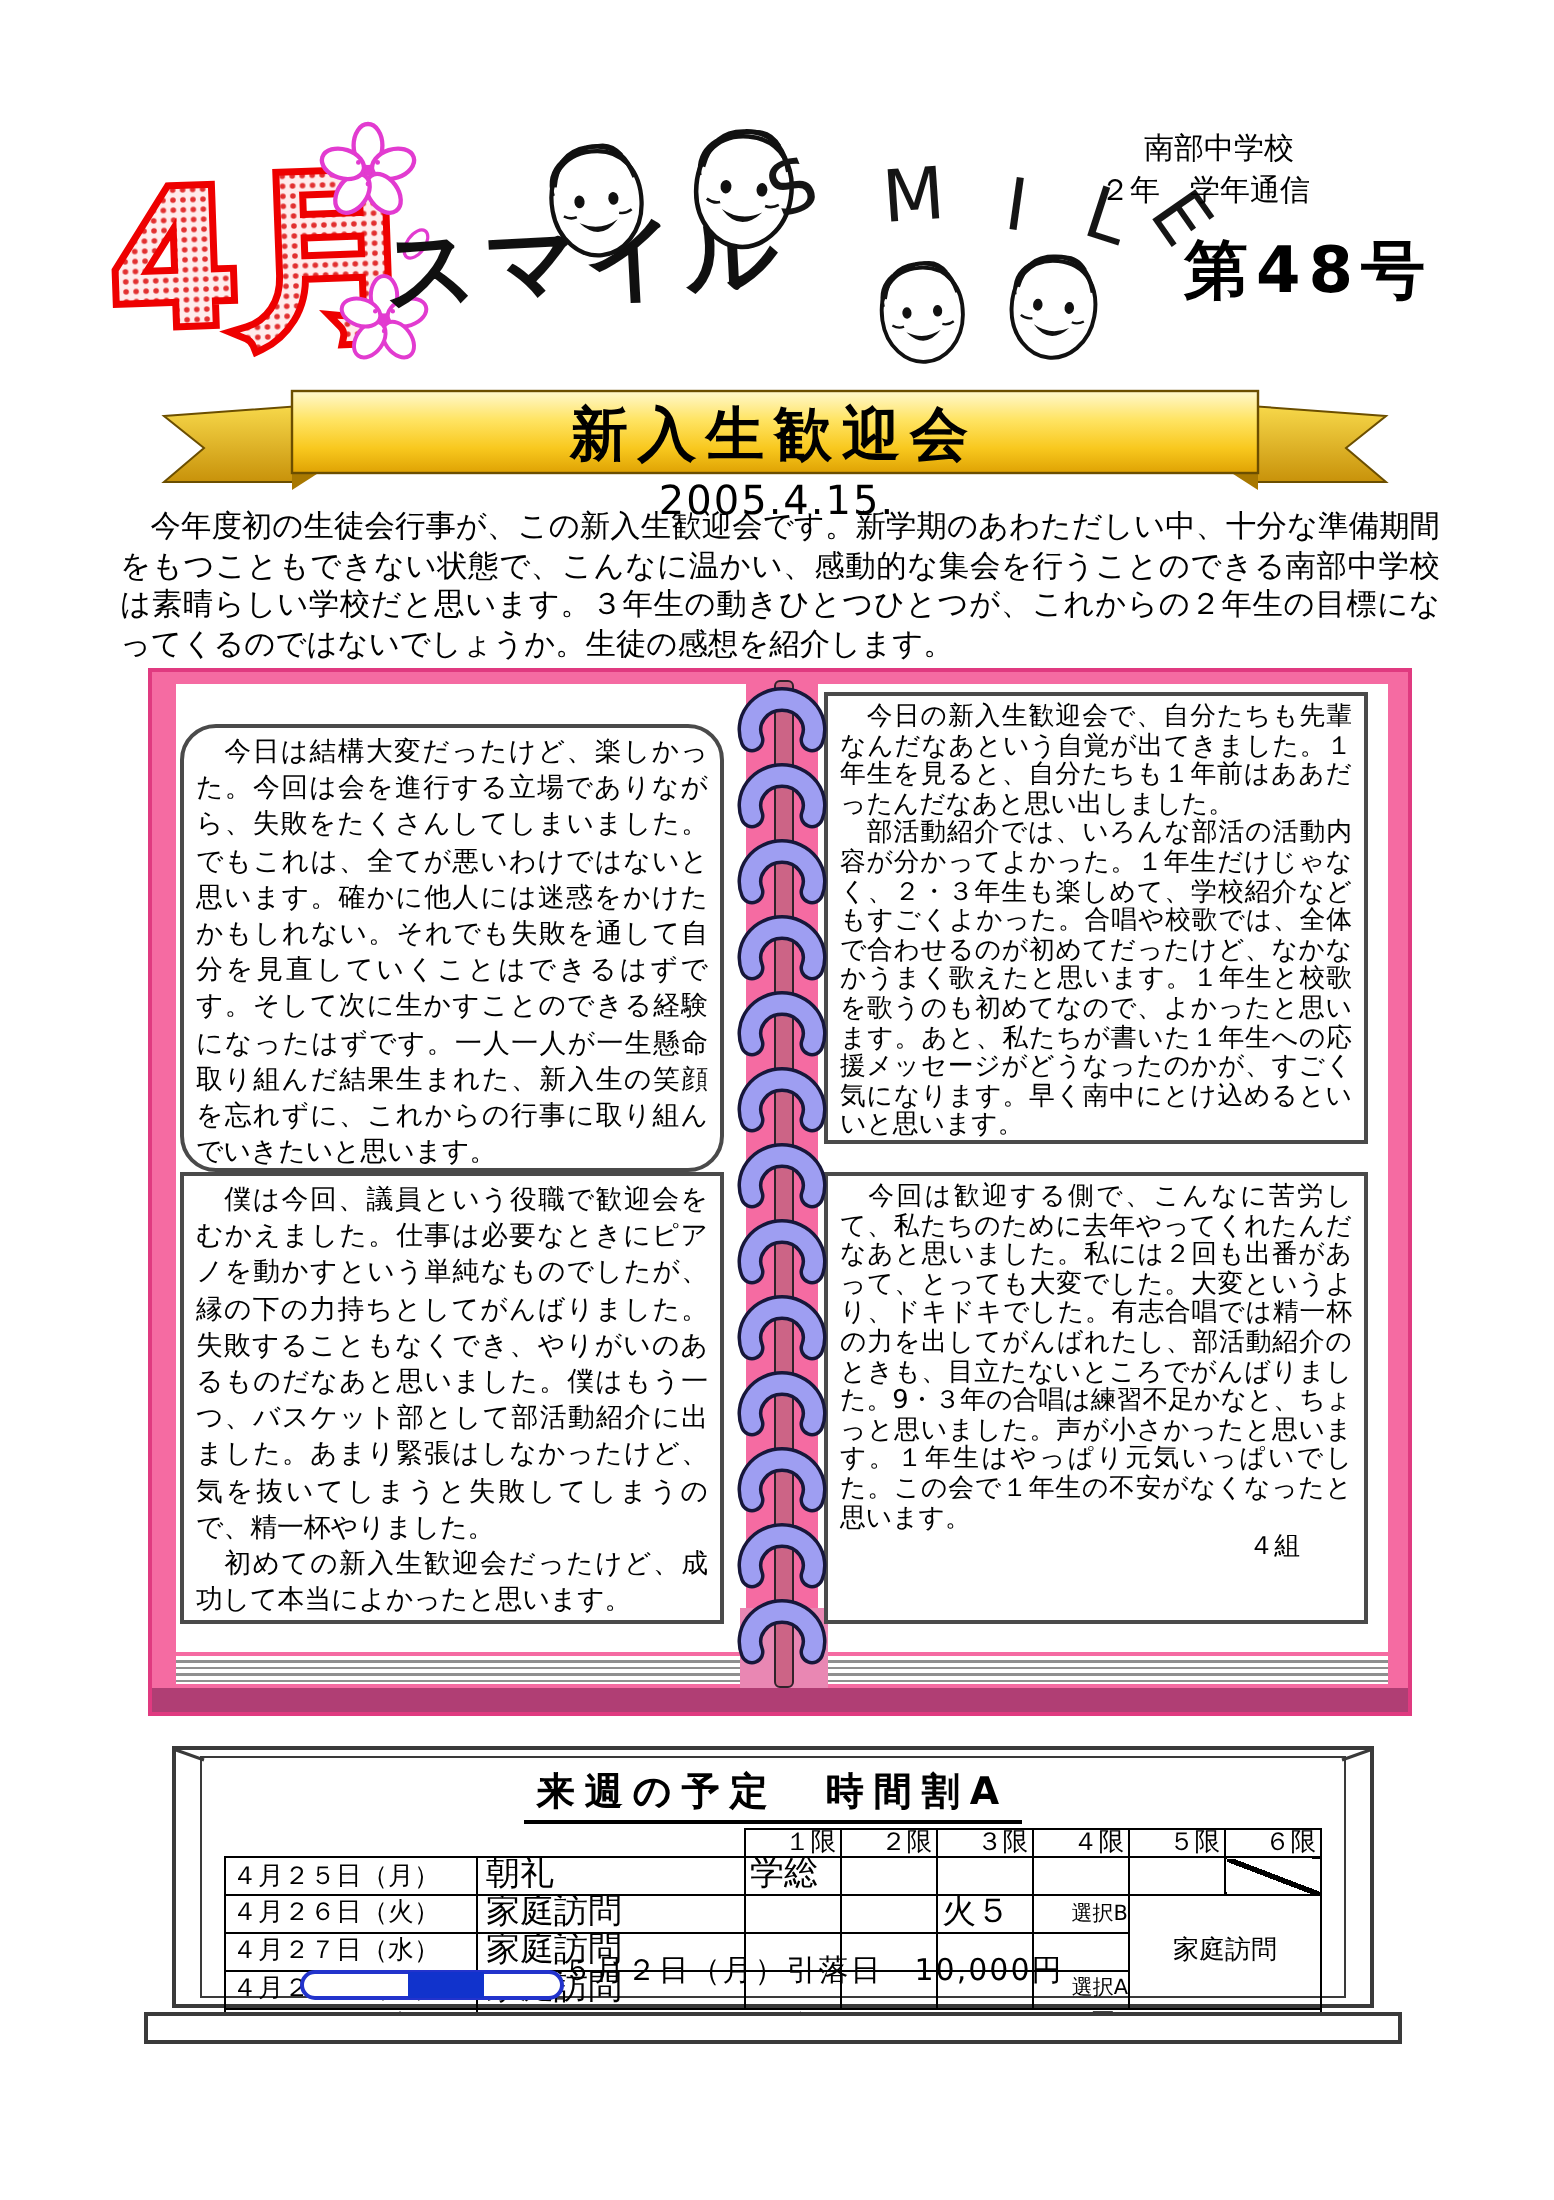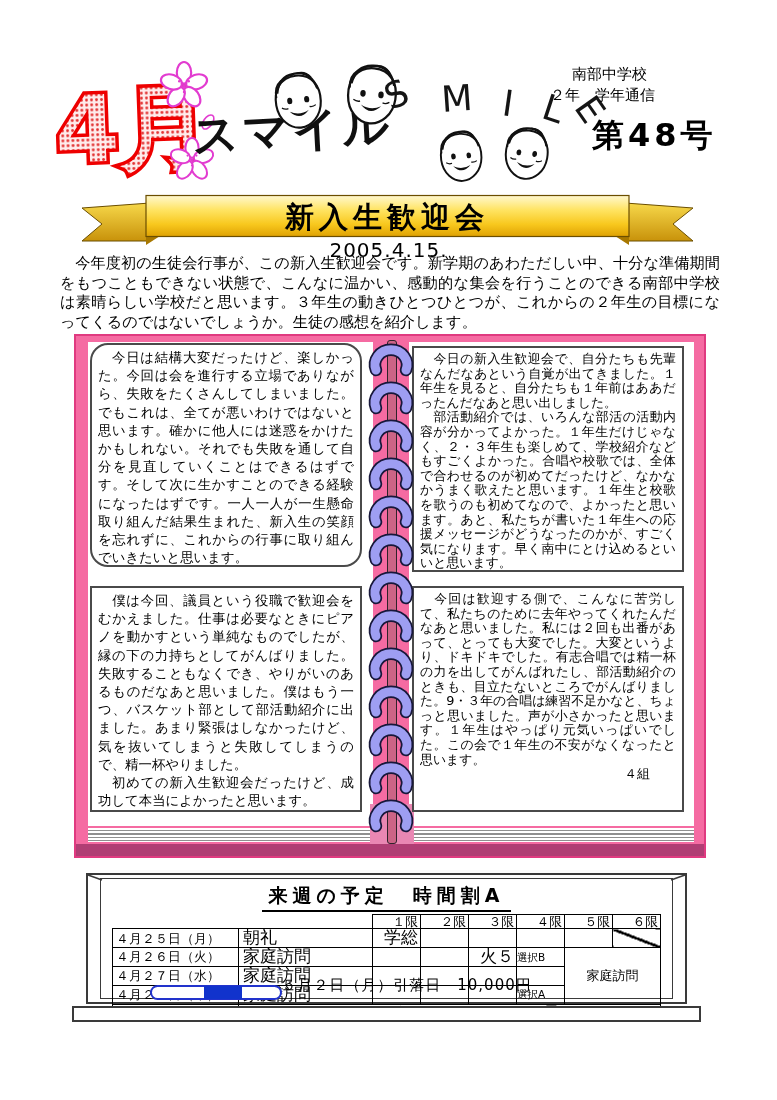--- a/index.html
+++ b/index.html
@@ -45,43 +45,43 @@
   #spine{left:311px;top:4px;width:8px;height:502px;background:#cc6486;
          border:1px solid #30222a;border-radius:3px;}
   #rings{left:281px;top:0;width:68px;height:512px;overflow:visible;}
 
   .essay-box{position:absolute;background:#fff;border:2px solid #4a4a4a;
       box-sizing:border-box;padding:4px 6px 2px 6px;overflow:hidden;}
   .essay-left{font-size:13.4px;line-height:18.2px;}
   .essay-right{font-size:12.9px;line-height:14.6px;}
   .essay-text{white-space:pre-wrap;text-align:justify;}
   .class-label{text-align:right;padding-right:26px;}
-  #box1{left:14px;top:7px;width:272px;height:224px;border-radius:18px;}
+  #box1{left:14px;top:26px;width:272px;height:224px;border-radius:18px;}
   #box2{left:336px;top:10px;width:272px;height:226px;}
   #box3{left:14px;top:250px;width:272px;height:226px;}
   #box4{left:336px;top:250px;width:272px;height:226px;}
 
   
   #whiteboard{left:70px;top:868px;width:637px;height:156px;}
   #wb-frame{position:absolute;left:16px;top:5px;width:601px;height:131px;
             border:2px solid #3a3a3a;box-sizing:border-box;}
   #wb-board{position:absolute;left:30px;top:10px;width:573px;height:121px;
             border:1.5px solid #3a3a3a;background:#fff;box-sizing:border-box;}
   #wb-corners{position:absolute;left:0;top:0;width:637px;height:156px;pointer-events:none;}
   #wb-tray{position:absolute;left:2px;top:138px;width:629px;height:16px;
            border:2px solid #3a3a3a;background:#fff;box-sizing:border-box;}
   #schedule-title{margin:4px auto 0;width:max-content;font-size:19px;font-weight:600;
                   letter-spacing:5px;border-bottom:2px solid #000;padding:0 6px 1px 6px;text-align:center;}
   table{border-collapse:collapse;margin:2px auto 0;table-layout:fixed;width:548px;}
   td{border:1.5px solid #000;height:11.5px;padding:0 2px;font-size:17px;
      line-height:1.05;overflow:hidden;white-space:nowrap;}
   td.blank{border:none;}
   td.ph{text-align:right;font-size:12.8px;}
-  td.pc{text-align:right;}
-  td.choice{font-size:10.5px;text-align:left;padding:0;}
+  td.pc{text-align:left;}
+  td.choice{font-size:10.5px;text-align:right;padding:0;}
   td.visit{text-align:center;font-size:13px;}
   td.date{font-size:12.8px;letter-spacing:0.2px;padding-left:3px;}
   td.ev{padding-left:4px;}
   td.diag{background:linear-gradient(to right top,transparent 46%,#000 46%,#000 54%,transparent 54%);}
   td.midori{text-align:center;font-size:15px;font-style:italic;letter-spacing:11px;height:16px;}
   #payment-note{position:absolute;left:40px;right:0;bottom:3px;text-align:center;
                 font-size:15px;letter-spacing:1px;}
   #eraser{position:absolute;left:80px;top:117px;width:132px;height:15px;
           border:2px solid #2233cc;border-radius:8px;box-sizing:border-box;background:#fff;}
   #eraser .ink{position:absolute;left:52px;top:-1px;width:38px;height:13px;background:#1133cc;}

